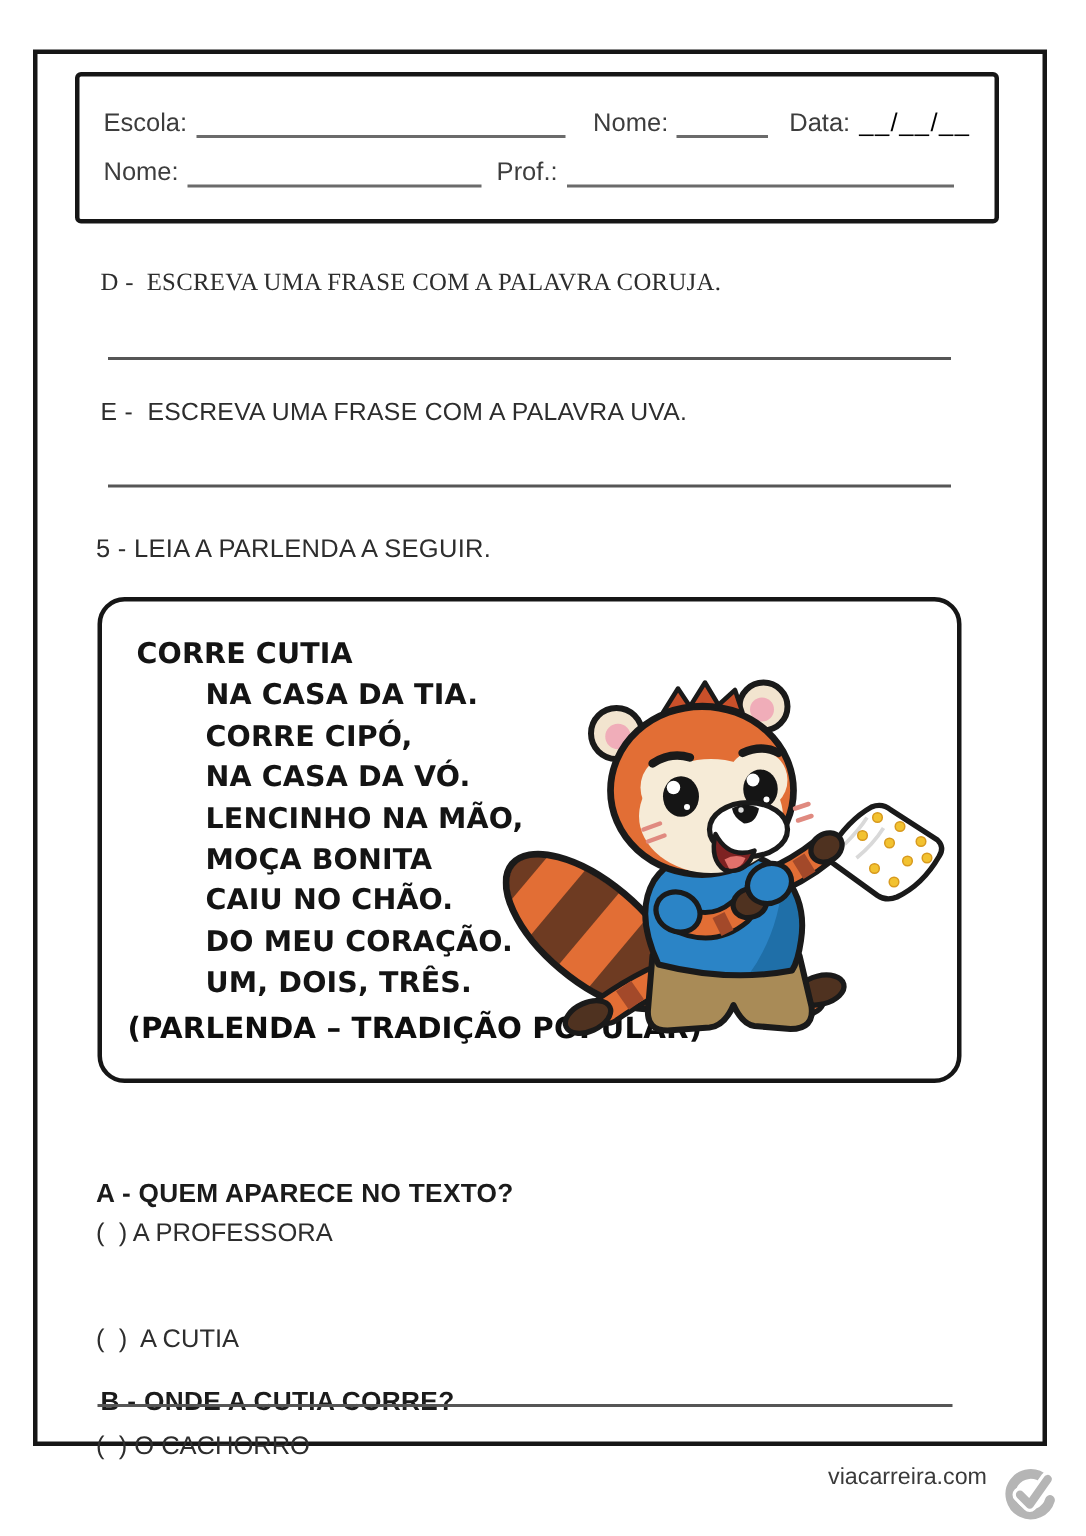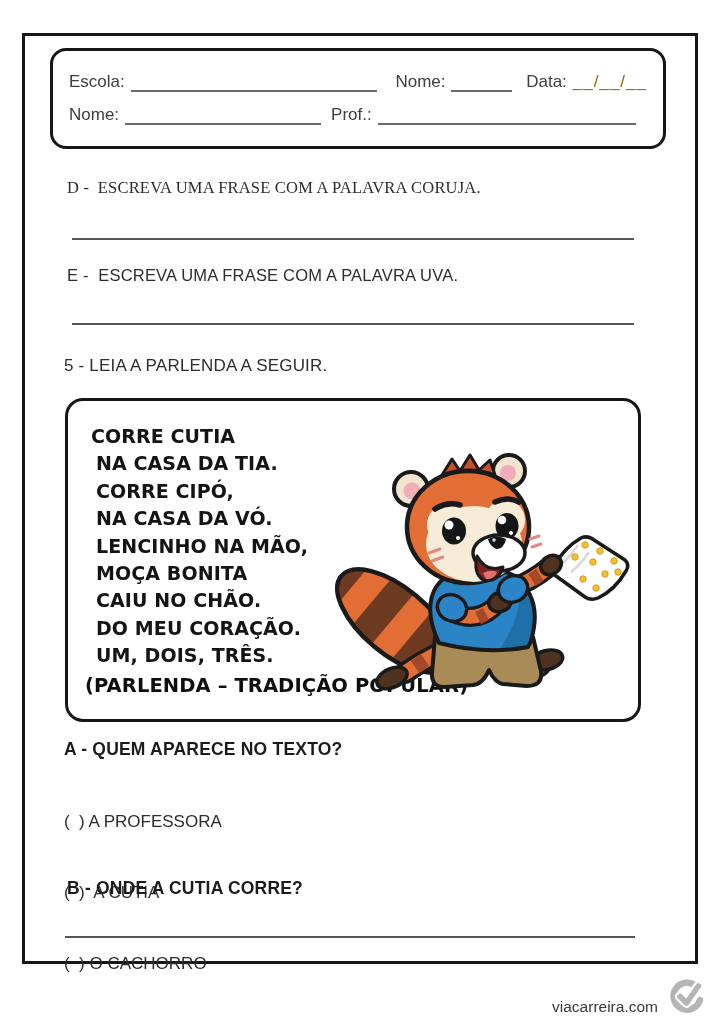--- a/index.html
+++ b/index.html
@@ -17,40 +17,40 @@
     width: 676px; height: 931px;
     border: 3px solid #161616;
     background: #ffffff;
   }
   
   .info-box {
     position: absolute;
     left: 25px; top: 12px;
     width: 616px; height: 101px;
     border: 3px solid #161616;
-    border-radius: 16px;
+    border-radius: 4px;
     display: flex;
     flex-direction: column;
     justify-content: space-evenly;
     padding: 8px 16px;
     font-size: 17px;
     color: #3d3d3d;
   }
   .info-row { display: flex; align-items: flex-end; white-space: nowrap; }
   .info-row .lbl { margin-right: 6px; line-height: 20px; }
   .blank {
     display: inline-block;
     border-bottom: 2px solid #6b6b6b;
     height: 18px;
   }
   .w-escola { width: 252px; margin-right: 18px; }
   .w-turma  { width: 62px;  margin-right: 14px; }
   .w-nome   { width: 196px; margin-right: 10px; }
   .w-prof   { width: 258px; }
-  .date-value { letter-spacing: 1px; line-height: 20px; color: #a16207; }
+  .date-value { letter-spacing: 1px; line-height: 20px; color: #000000; }
   
   .prompt {
     position: absolute;
     left: 42px;
     font-size: 16.5px;
     color: #2d2d2d;
     white-space: pre-wrap;
     letter-spacing: 0.2px;
   }
   .answer-line {
@@ -59,20 +59,21 @@
     border-top: 2px solid #565656;
   }
   .bold-q {
     position: absolute;
     left: 39px;
     font-size: 17.5px;
     font-weight: 700;
     color: #1b1b1b;
     white-space: pre-wrap;
     letter-spacing: 0.2px;
+    margin-top: 46px;
   }
   .options {
     position: absolute;
     left: 39px; top: 727px;
     font-size: 17px;
     color: #2d2d2d;
     line-height: 23.6px;
     white-space: pre-wrap;
   }
   
@@ -88,41 +89,41 @@
   .parlenda-lines {
     position: absolute;
     left: 23px; top: 22px;
     font-family: "DejaVu Sans", sans-serif;
     font-weight: 700;
     font-size: 19px;
     line-height: 27.4px;
     color: #141414;
     letter-spacing: 0.1px;
   }
-  .parlenda-lines div:not(:first-child) { padding-left: 5px; }
+  .parlenda-lines div:not(:first-child) { padding-left: 5px; margin-left: 41px; }
   .parlenda-source {
     position: absolute;
     left: 17px; top: 273px;
     font-family: "DejaVu Sans", sans-serif;
     font-weight: 700;
     font-size: 19.5px;
     color: #0e0e0e;
     letter-spacing: 0.1px;
   }
   .panda {
     position: absolute;
     right: 3px; bottom: 2px;
     width: 300px; height: 276px;
   }
   
   .footer {
     position: absolute;
     right: 17px; top: 976px;
     display: flex;
-    align-items: flex-end;
+    align-items: flex-start;
     gap: 9px;
   }
   .footer-text { font-size: 15.5px; color: #3a3a3a; }
   .footer-logo { width: 40px; height: 40px; }
 </style>
 </head>
 <body>
 
 <div class="frame">
 

